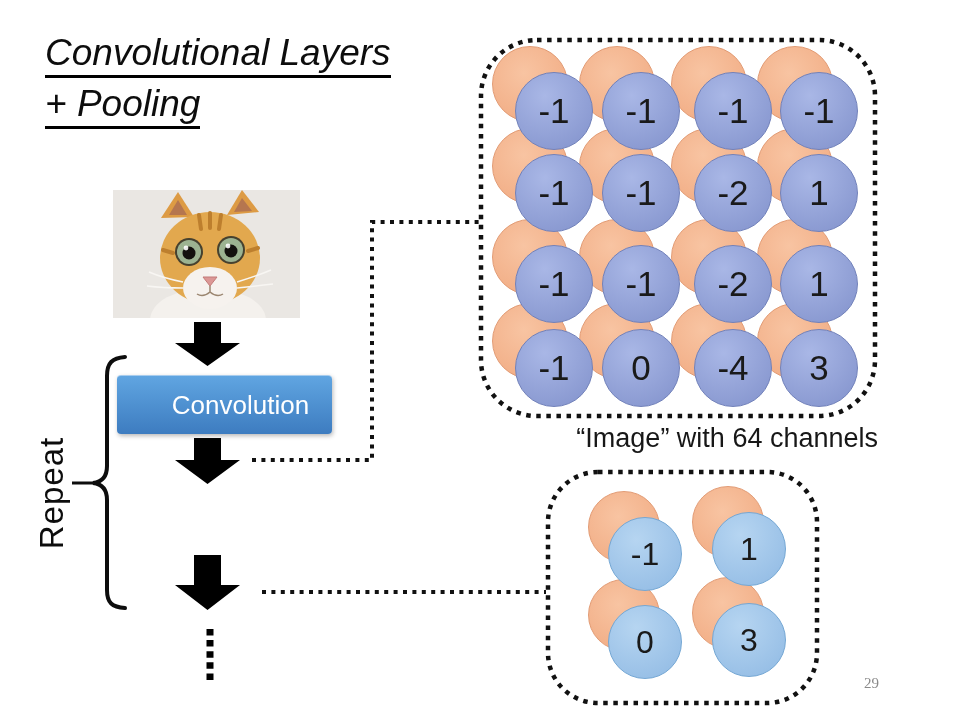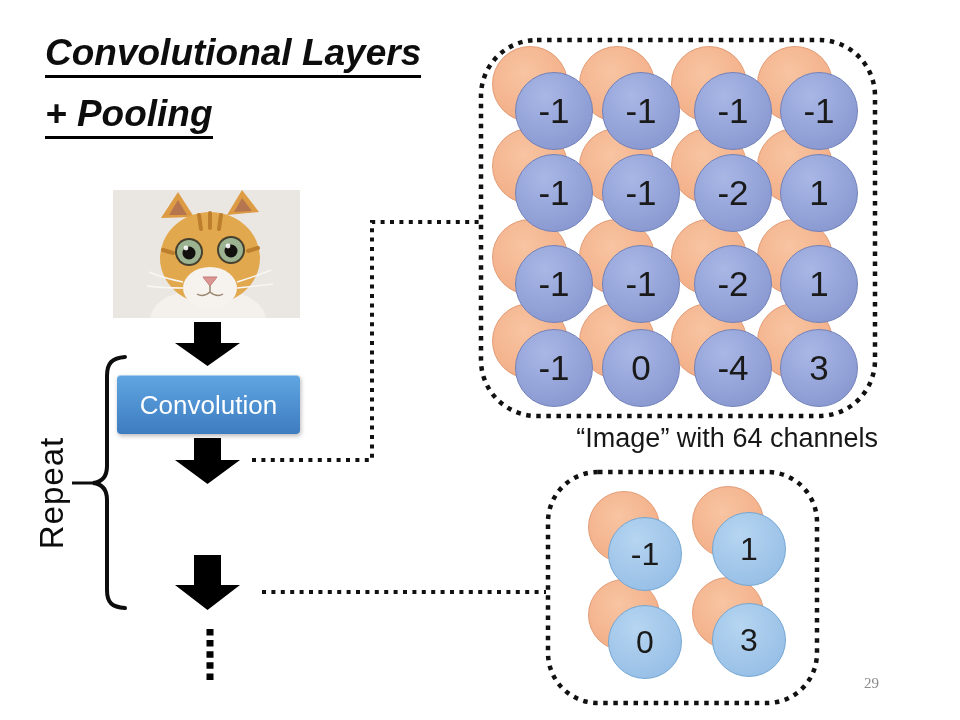--- a/index.html
+++ b/index.html
@@ -3,32 +3,32 @@
 <meta charset="utf-8">
 <style>
   html,body{margin:0;padding:0;background:#fff;}
   .slide{
     position:relative;width:960px;height:720px;background:#ffffff;overflow:hidden;
     font-family:"Liberation Sans", sans-serif;color:#111;
   }
   .overlay{position:absolute;left:0;top:0;width:960px;height:720px;pointer-events:none;}
 
   
-  .title{position:absolute;left:45px;top:34px;font-style:italic;font-weight:bold;
+  .title{position:absolute;left:45px;top:34px;font-style:italic;font-weight:normal;
          font-size:37px;line-height:1.0;color:#0d0d0d;}
   .title .tline{display:inline-block;border-bottom:3px solid #000;padding-bottom:4px;}
-  .title .tline2{margin-top:17px;}
+  .title .tline2{margin-top:7px;}
 
   
   .cat{position:absolute;left:113px;top:190px;width:187px;height:128px;}
 
   
   .flowbox{position:absolute;left:117px;width:183px;height:58px;border-radius:4px;
            display:flex;align-items:center;justify-content:center;color:#fff;font-size:26px;
-           box-shadow:1px 2px 4px rgba(100,100,100,.45);}
+           box-shadow:1px 2px 4px rgba(100,100,100,.45);padding-left:32px;}
   .conv{top:375px;background:linear-gradient(#60a5e1,#3d7cc0);border-top:1px solid #a8cdee;}
   .pool{top:495px;background:linear-gradient(#7cbb58,#5c9a3c);border-top:1px solid #b6dba0;}
 
   
   .repeat{position:absolute;left:-10px;top:474px;width:124px;height:38px;
           font-size:33px;color:#0d0d0d;text-align:center;letter-spacing:1px;
           transform:rotate(-90deg);transform-origin:center;}
 
   
   .num-cell{position:absolute;width:0;height:0;}

